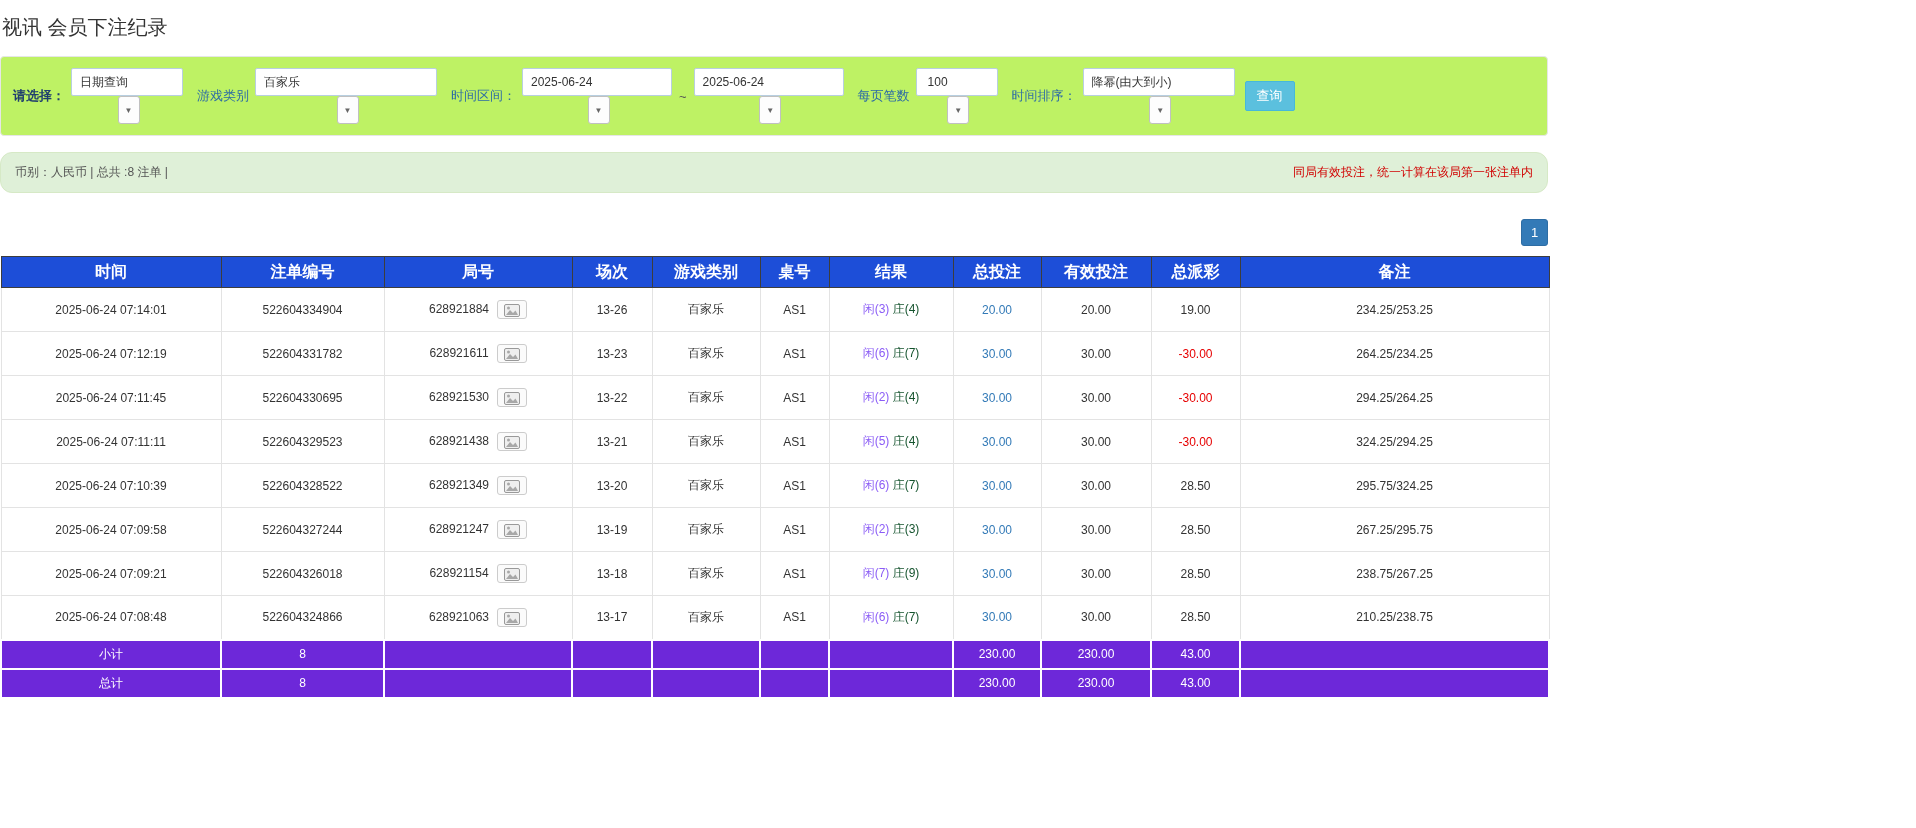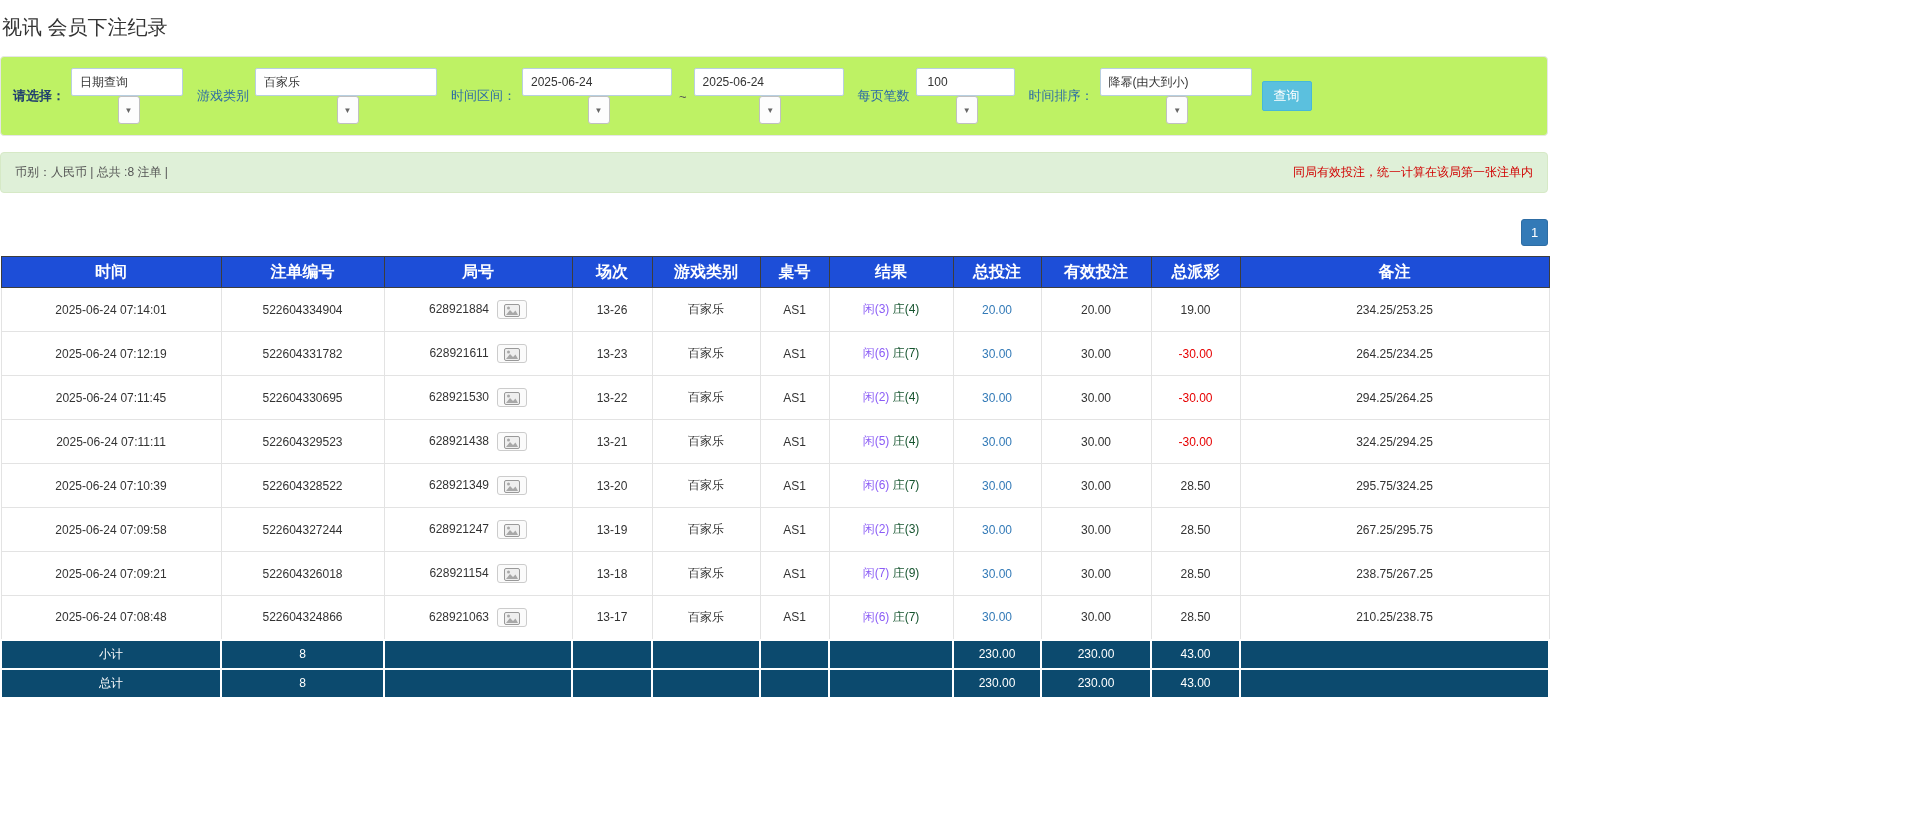--- a/index.html
+++ b/index.html
@@ -57,21 +57,21 @@
     display: inline-flex;
     align-items: center;
     justify-content: center;
     font-size: 8px;
     color: #666;
     cursor: pointer;
   }
   .w-query { width: 112px; }
   .w-game  { width: 182px; }
   .w-date  { width: 150px; }
-  .w-size  { width: 99px; padding-left: 11px; }
+  .w-size  { width: 82px; padding-left: 11px; }
   .w-sort  { width: 152px; }
   .tilde { margin: 0 7px; font-size: 13px; color: #555; }
   .search-btn {
     margin-left: 10px;
     background: #5bc0de;
     border: 1px solid #46b8da;
     color: #fff;
     font-size: 13px;
     padding: 5px 11px;
     border-radius: 2px;
@@ -79,21 +79,21 @@
     text-align: center;
   }
 
   
   .summary-bar {
     display: flex;
     justify-content: space-between;
     align-items: center;
     background: #dff0d8;
     border: 1px solid #d6e9c6;
-    border-radius: 4px;
+    border-radius: 12px;
     padding: 11px 14px;
     font-size: 12px;
     color: #555;
     margin-bottom: 26px;
   }
   .summary-right { color: #d10000; }
 
   
   .pagination { text-align: right; margin: 0 0 10px; }
   .page-btn {
@@ -120,21 +120,21 @@
   }
   tbody td {
     background: #fff;
     border: 1px solid #e3e3e3;
     height: 44px;
     text-align: center;
     font-size: 12px;
     color: #333;
   }
   tfoot td {
-    background: #0c4a6e;
+    background: #6d28d9;
     color: #fff;
     font-size: 12px;
     height: 29px;
     text-align: center;
     border: 2px solid #fff;
   }
   .blue { color: #8b5cf6; }
   .red-text { color: #14532d; }
   .bet-link { color: #337ab7; text-decoration: none; cursor: pointer; }
   td.negative { color: #e60000; }

